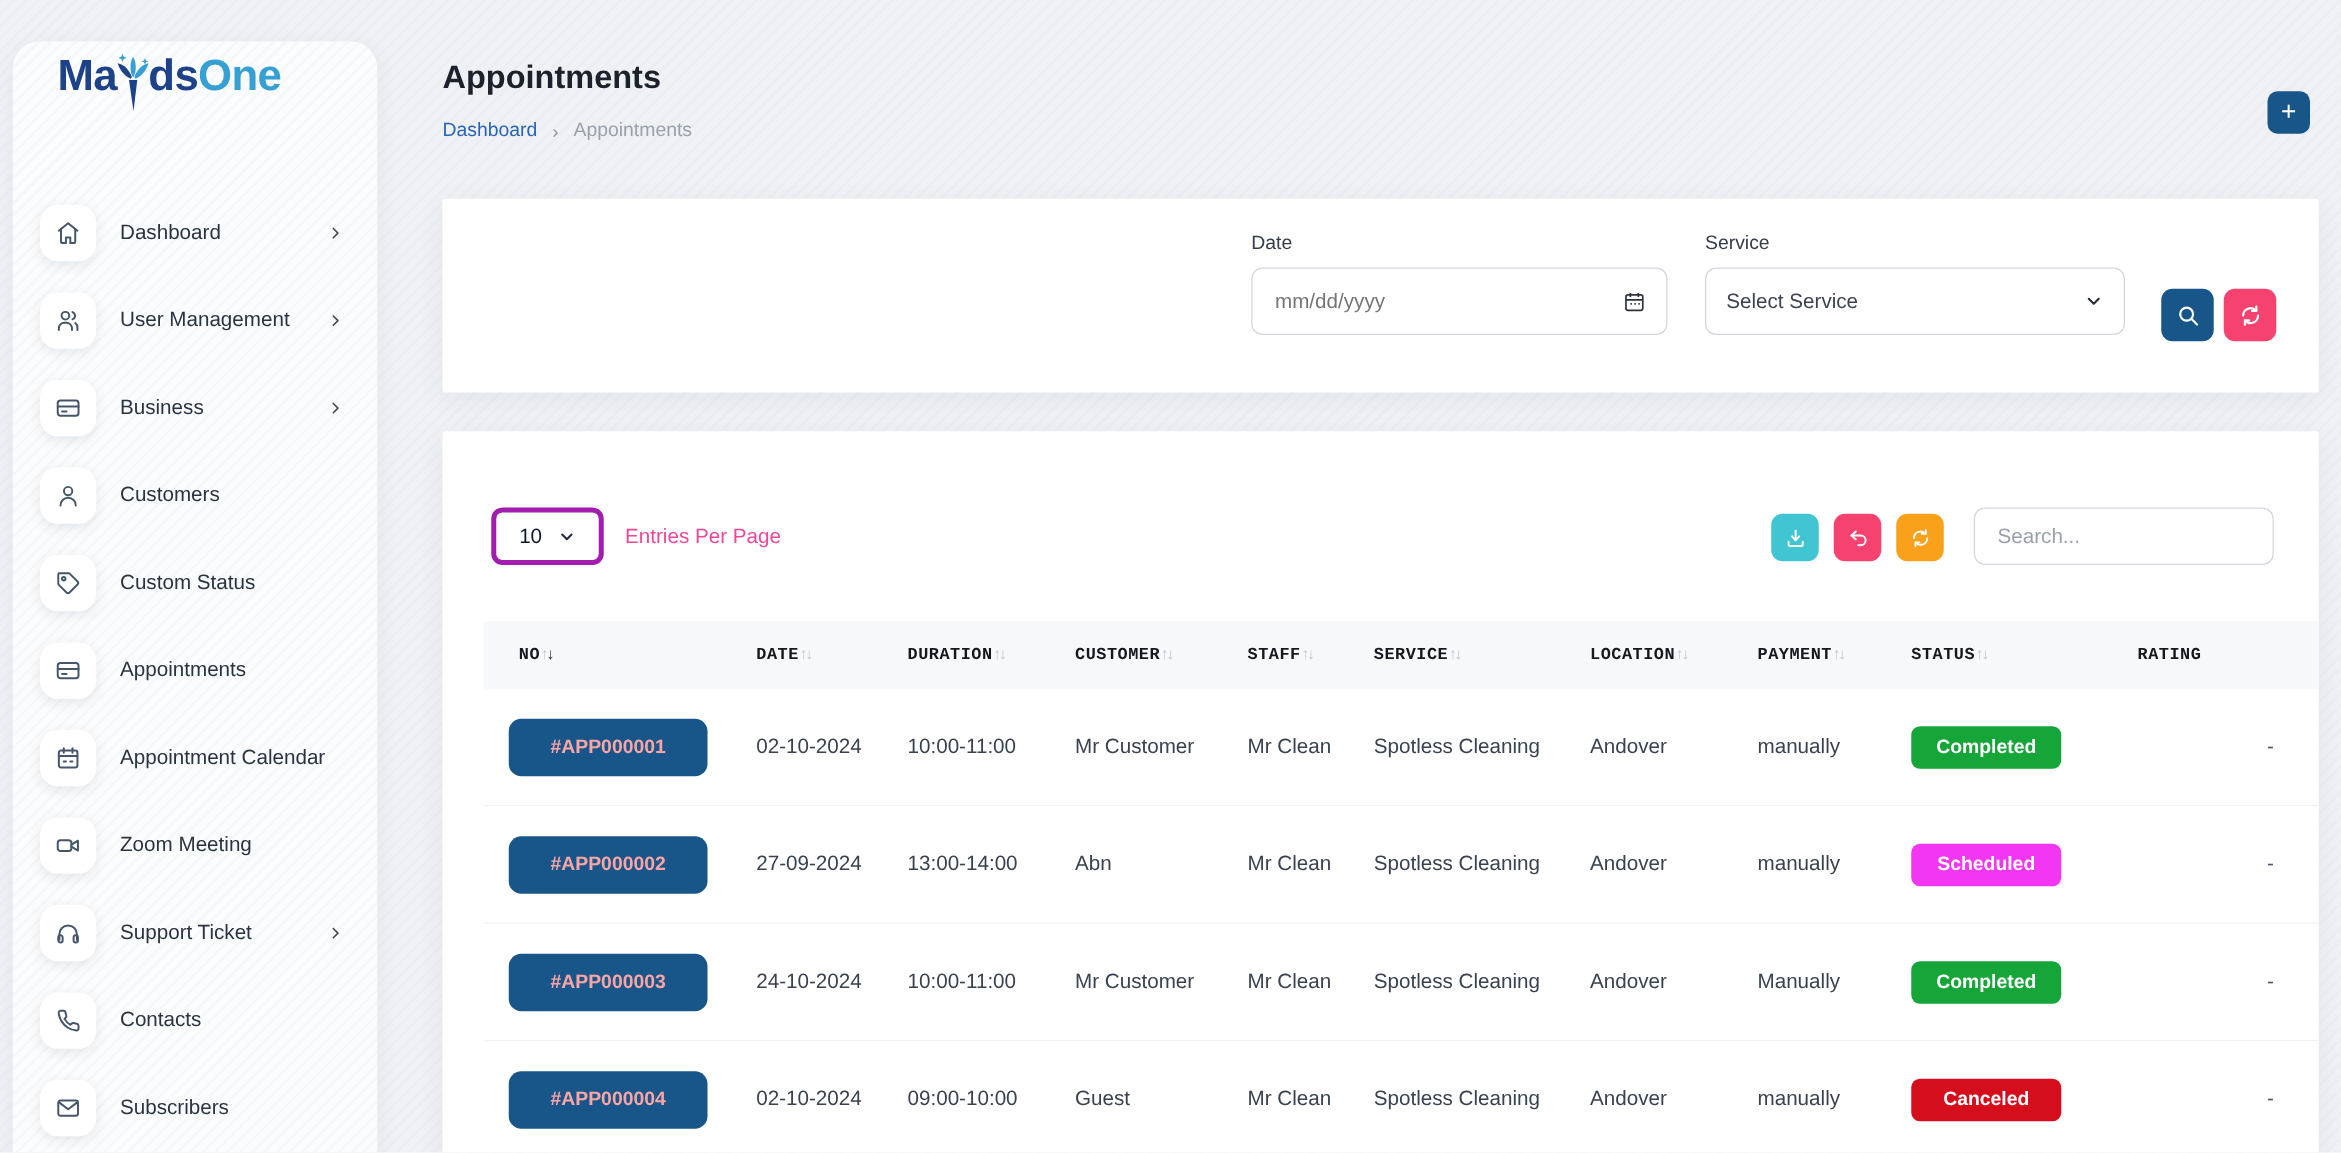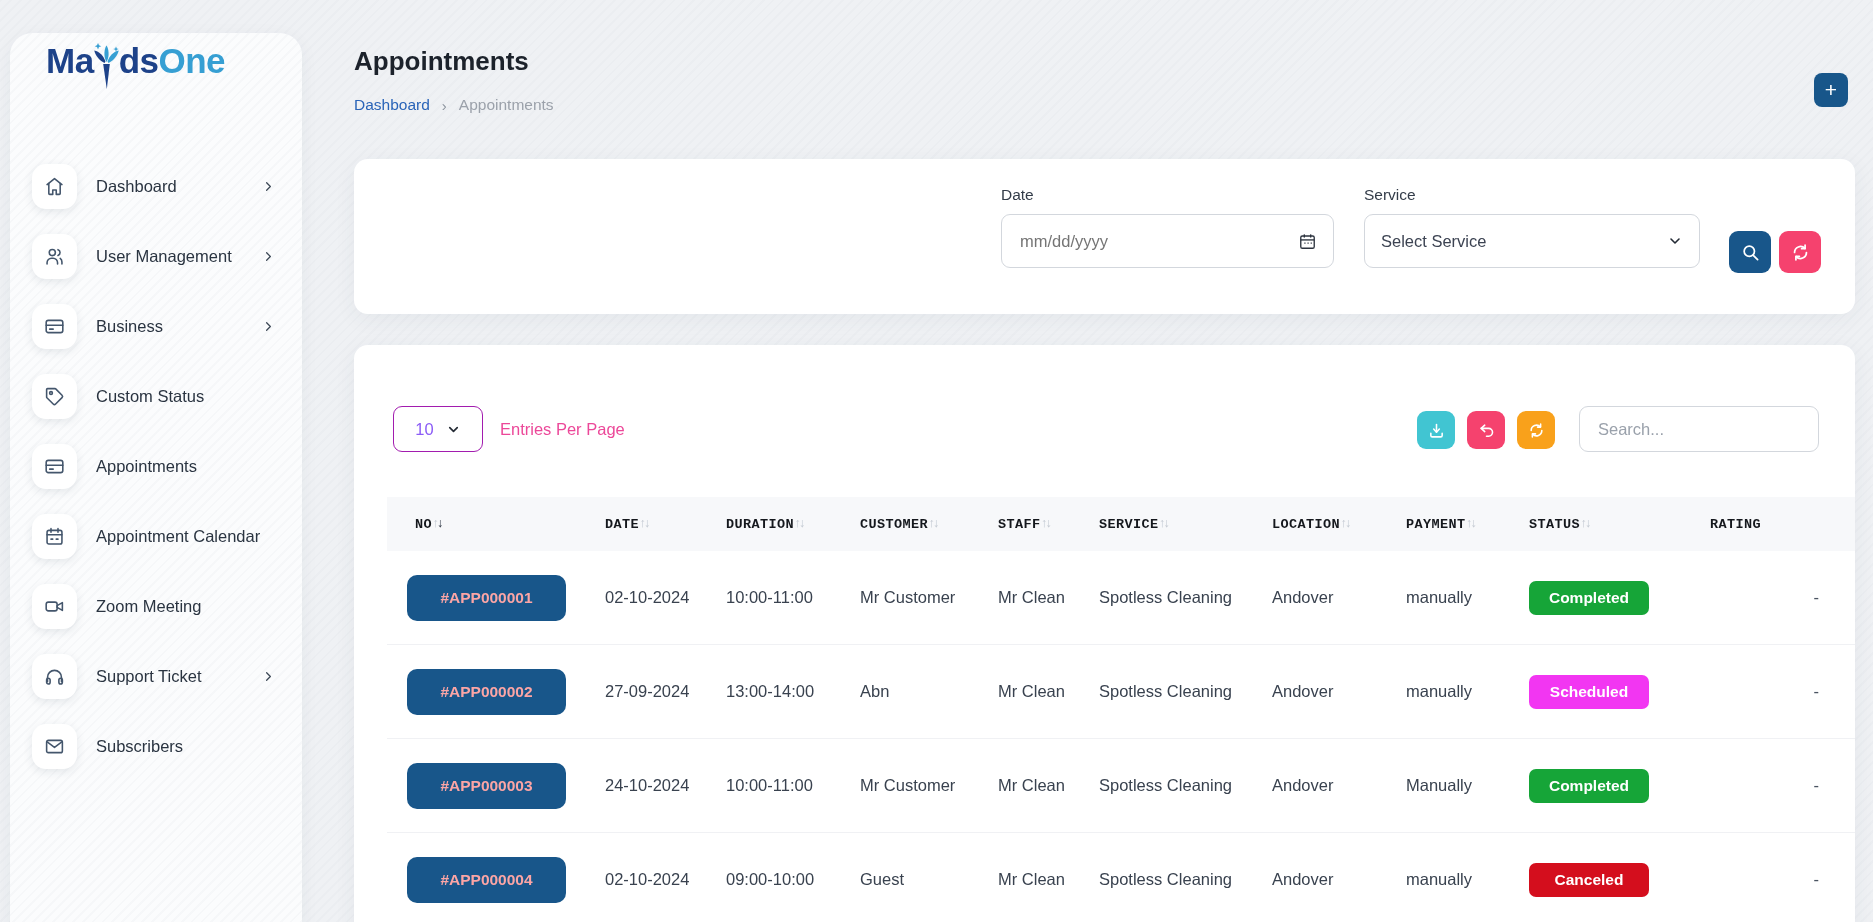--- a/index.html
+++ b/index.html
@@ -27,42 +27,42 @@
   .menu-chevron svg{width:15px;height:15px;stroke:#3c4856;fill:none;stroke-width:2;stroke-linecap:round;stroke-linejoin:round;}
   
   .page-title{position:absolute;left:354px;top:46px;font-size:26px;font-weight:700;color:#1c222b;}
   .breadcrumb{position:absolute;left:354px;top:96px;font-size:15.5px;display:flex;align-items:center;gap:12px;}
   .crumb-link{color:#2a64b8;text-decoration:none;cursor:pointer;}
   .crumb-sep{color:#8d949e;font-size:15px;}
   .crumb-current{color:#9ba1aa;}
   .add-btn{position:absolute;left:1814px;top:73px;width:34px;height:34px;border:none;border-radius:8px;
     background:#18568a;color:#fff;font-size:21px;line-height:32px;cursor:pointer;padding:0;}
   
-  .card{position:absolute;background:#fff;border-radius:14px;box-shadow:0 5px 22px rgba(45,60,85,0.06);}
+  .card{position:absolute;background:#fff;border-radius:2px;box-shadow:0 5px 22px rgba(45,60,85,0.06);}
   .filter-card{left:354px;top:159px;width:1501px;height:155px;}
   .table-card{left:354px;top:345px;width:1501px;height:640px;}
   
   .field-group{position:absolute;top:27px;}
   .field-label{font-size:15.5px;color:#333c49;margin-bottom:10px;}
   .date-group{left:647px;width:333px;}
   .service-group{left:1010px;width:336px;}
   .text-input,.select-box{box-sizing:border-box;width:100%;height:54px;border:1px solid #d3d7dd;border-radius:9px;
     background:#fff;font-size:16.5px;color:#3c4352;padding:0 16px;display:flex;align-items:center;justify-content:space-between;cursor:pointer;}
   .date-input input{border:none;outline:none;font-size:16.5px;color:#3c4352;width:100%;font-family:"Liberation Sans",sans-serif;background:transparent;}
   .date-input svg{width:19px;height:19px;stroke:#2c333e;fill:none;stroke-width:1.7;flex:0 0 19px;}
   .select-box .chev{display:flex;} 
   .select-box .chev svg{width:16px;height:16px;stroke:#232a34;stroke-width:2.4;fill:none;stroke-linecap:round;stroke-linejoin:round;}
   .sq-btn{position:absolute;top:72px;width:42px;height:42px;border:none;border-radius:9px;cursor:pointer;
     display:flex;align-items:center;justify-content:center;padding:0;}
   .sq-btn svg{width:19px;height:19px;stroke:#fff;fill:none;stroke-width:2.2;stroke-linecap:round;stroke-linejoin:round;}
   .filter-search{left:1375px;background:#18568a;}
   .filter-reset{left:1425px;background:#f5426e;}
   
-  .entries-select{position:absolute;left:39px;top:61px;width:90px;height:46px;border:1px solid #a21caf;border-radius:9px;
-    display:flex;align-items:center;justify-content:center;gap:12px;font-size:16.5px;color:#8b5cf6;cursor:pointer;background:#fff;box-sizing:border-box;}
+  .entries-select{position:absolute;left:39px;top:61px;width:90px;height:46px;border:4px solid #a21caf;border-radius:9px;
+    display:flex;align-items:center;justify-content:center;gap:12px;font-size:16.5px;color:#0f172a;cursor:pointer;background:#fff;box-sizing:border-box;}
   .entries-select svg{width:15px;height:15px;stroke:#232a34;stroke-width:2.6;fill:none;stroke-linecap:round;stroke-linejoin:round;}
   .entries-label{position:absolute;left:146px;top:61px;height:46px;line-height:46px;font-size:16.5px;color:#ec4899;}
   .mini-btn{position:absolute;top:66px;width:38px;height:38px;border:none;border-radius:9px;cursor:pointer;
     display:flex;align-items:center;justify-content:center;padding:0;}
   .mini-btn svg{width:17px;height:17px;stroke:#fff;fill:none;stroke-width:2.2;stroke-linecap:round;stroke-linejoin:round;}
   .export-btn{left:1063px;background:#41c5d2;}
   .undo-btn{left:1113px;background:#f5426e;}
   .refresh-btn{left:1163px;background:#f9a11b;}
   .table-search{position:absolute;left:1225px;top:61px;width:240px;height:46px;border:1px solid #d3d7dd;border-radius:9px;
     font-size:16.5px;color:#000000;padding:0 18px;box-sizing:border-box;outline:none;font-family:"Liberation Sans",sans-serif;}
@@ -146,20 +146,29 @@
           <span class="menu-label">Business</span>
           <span class="menu-chevron">
             <svg viewBox="0 0 24 24">
               <path d="m9 6 6 6-6 6"></path>
             </svg>
           </span>
         </div>
         <div class="menu-item">
           <span class="icon-box">
             <svg viewBox="0 0 24 24">
+              <circle cx="12" cy="7.8" r="3.8"></circle>
+              <path d="M5 21c0-3.9 3.1-7 7-7s7 3.1 7 7"></path>
+            </svg>
+          </span>
+          <span class="menu-label">Customers</span>
+        </div>
+        <div class="menu-item">
+          <span class="icon-box">
+            <svg viewBox="0 0 24 24">
               <path d="M20.6 13.3 13.3 20.6a2 2 0 0 1-2.8 0L3.3 13.4a1 1 0 0 1-.3-.7V4a1 1 0 0 1 1-1h8.7a1 1 0 0 1 .7.3l7.2 7.2a2 2 0 0 1 0 2.8z"></path>
               <circle cx="8" cy="8" r="1.6"></circle>
             </svg>
           </span>
           <span class="menu-label">Custom Status</span>
         </div>
         <div class="menu-item">
           <span class="icon-box">
             <svg viewBox="0 0 24 24">
               <rect x="2.5" y="5" width="19" height="14" rx="2.5"></rect>
@@ -198,20 +207,28 @@
               <rect x="3" y="14" width="4" height="6.5" rx="2"></rect>
               <rect x="17" y="14" width="4" height="6.5" rx="2"></rect>
             </svg>
           </span>
           <span class="menu-label">Support Ticket</span>
           <span class="menu-chevron">
             <svg viewBox="0 0 24 24">
               <path d="m9 6 6 6-6 6"></path>
             </svg>
           </span>
+        </div>
+        <div class="menu-item">
+          <span class="icon-box">
+            <svg viewBox="0 0 24 24">
+              <path d="M21.5 16.7v2.6a1.8 1.8 0 0 1-2 1.8 18 18 0 0 1-7.9-2.8 17.7 17.7 0 0 1-5.4-5.4A18 18 0 0 1 3.4 5a1.8 1.8 0 0 1 1.8-2h2.6a1.8 1.8 0 0 1 1.8 1.5c.1 1 .4 1.9.7 2.8a1.8 1.8 0 0 1-.4 1.9L8.7 10.4a15 15 0 0 0 5.4 5.4l1.2-1.2a1.8 1.8 0 0 1 1.9-.4c.9.3 1.8.6 2.8.7a1.8 1.8 0 0 1 1.5 1.8z"></path>
+            </svg>
+          </span>
+          <span class="menu-label">Contacts</span>
         </div>
         <div class="menu-item">
           <span class="icon-box">
             <svg viewBox="0 0 24 24">
               <rect x="3" y="5" width="18" height="14" rx="2"></rect>
               <path d="m4 7 8 6 8-6"></path>
             </svg>
           </span>
           <span class="menu-label">Subscribers</span>
         </div>

